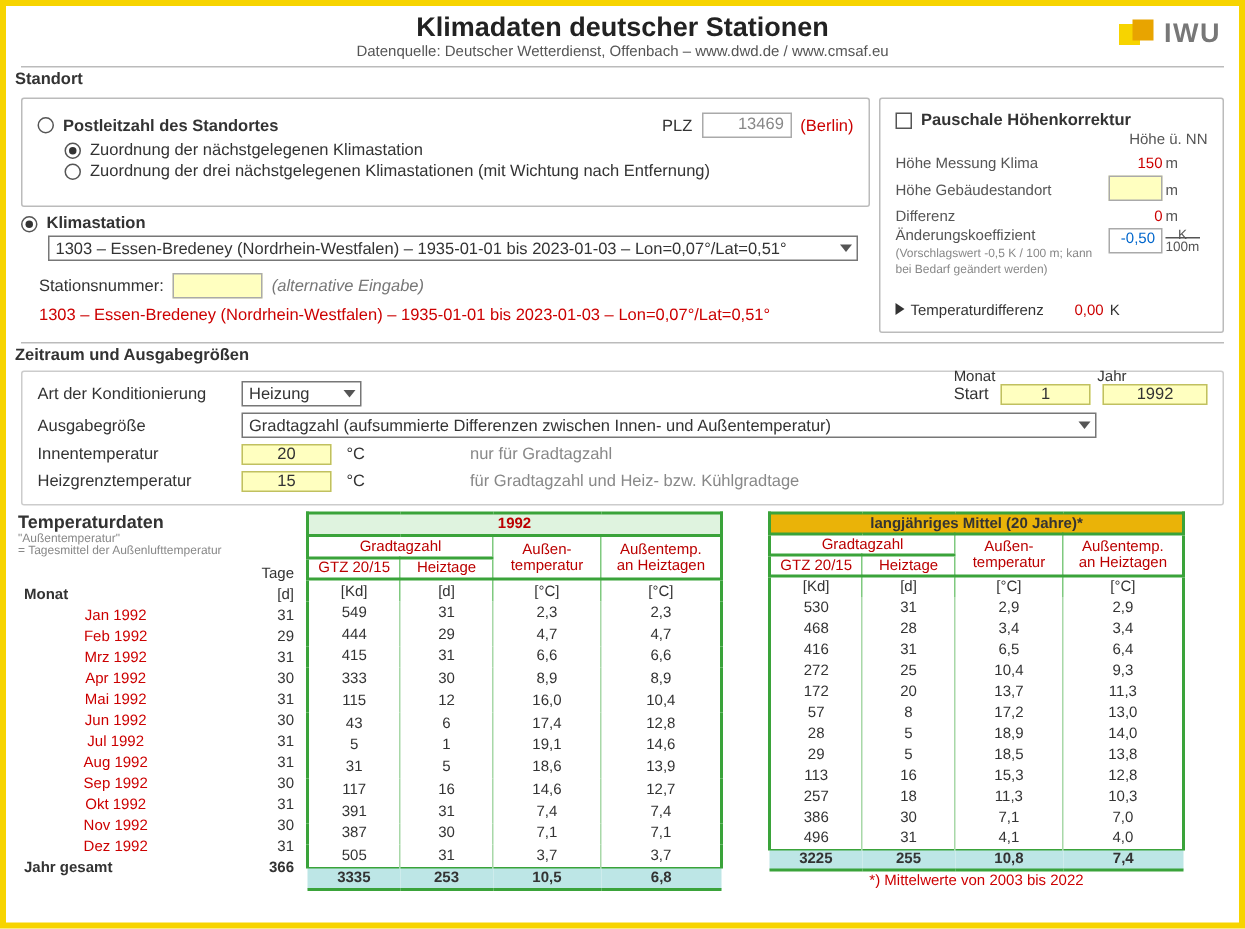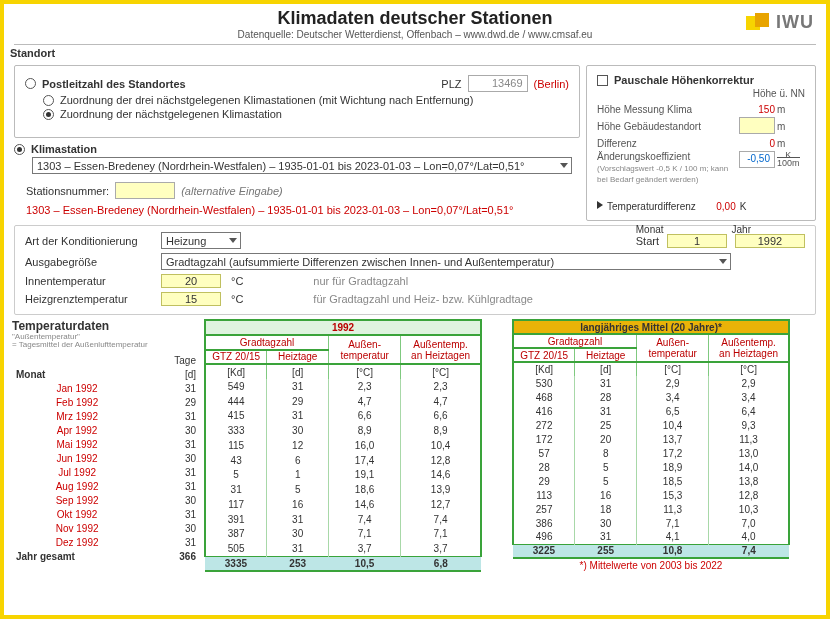--- a/index.html
+++ b/index.html
@@ -93,26 +93,26 @@
       <div class="left-col">
         <div class="panel" style="padding-bottom:16px">
           <div class="row">
             <span class="radio"></span>
             <b>Postleitzahl des Standortes</b>
             <span class="plz-label">PLZ</span>
             <span class="input" style="width:60px;color:#888;text-align:right">13469</span>
             <span class="berlin">(Berlin)</span>
           </div>
           <div class="row" style="margin-left:18px">
+            <span class="radio on"></span>
+            <span>Zuordnung der nächstgelegenen Klimastation</span>
+          </div>
+          <div class="row" style="margin-left:18px">
             <span class="radio"></span>
             <span>Zuordnung der drei nächstgelegenen Klimastationen (mit Wichtung nach Entfernung)</span>
-          </div>
-          <div class="row" style="margin-left:18px">
-            <span class="radio on"></span>
-            <span>Zuordnung der nächstgelegenen Klimastation</span>
           </div>
         </div>
         <div class="row" style="margin-top:4px">
           <span class="radio on"></span>
           <b>Klimastation</b>
         </div>
         <div class="row" style="margin-left:18px">
           <span class="select wide">
               <span>1303 – Essen-Bredeney (Nordrhein-Westfalen) – 1935-01-01 bis 2023-01-03 – Lon=0,07°/Lat=0,51°</span>
             </span>
@@ -158,20 +158,23 @@
         <div class="hk-res">
           <span class="tri"></span>
           <span class="lab">Temperaturdifferenz</span>
           <span class="val red" style="width:40px;text-align:right">0,00</span>
           <span class="unit" style="width:24px;padding-left:4px">K</span>
         </div>
       </div>
     </div>
   </div>
 
+  <div class="section" style="margin-top:4px">
+    <div class="sectitle">Zeitraum und Ausgabegrößen</div>
+  </div>
   <div class="zeitraum panel" style="border-color:#ccc;position:relative">
     <div style="position:absolute;right:64px;top:-2px;display:flex;gap:68px;font-size:10px">
       <span>Monat</span>
       <span>Jahr</span>
     </div>
     <div class="row">
       <span class="lbl">Art der Konditionierung</span>
       <span class="select" style="width:80px">
           <span>Heizung</span>
         </span>

